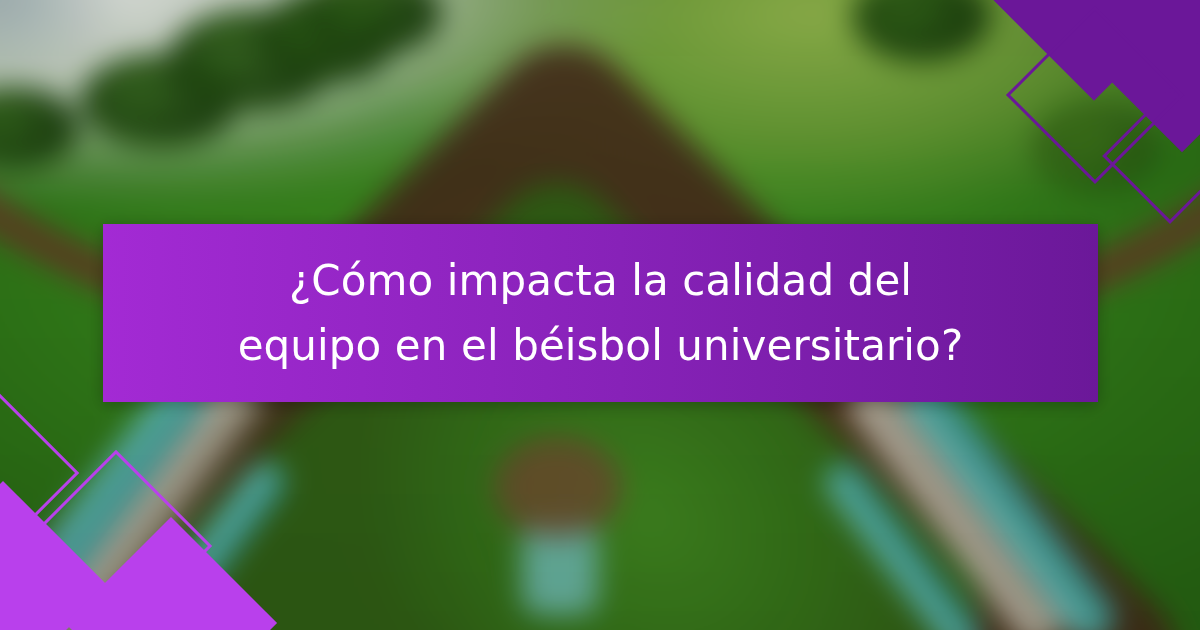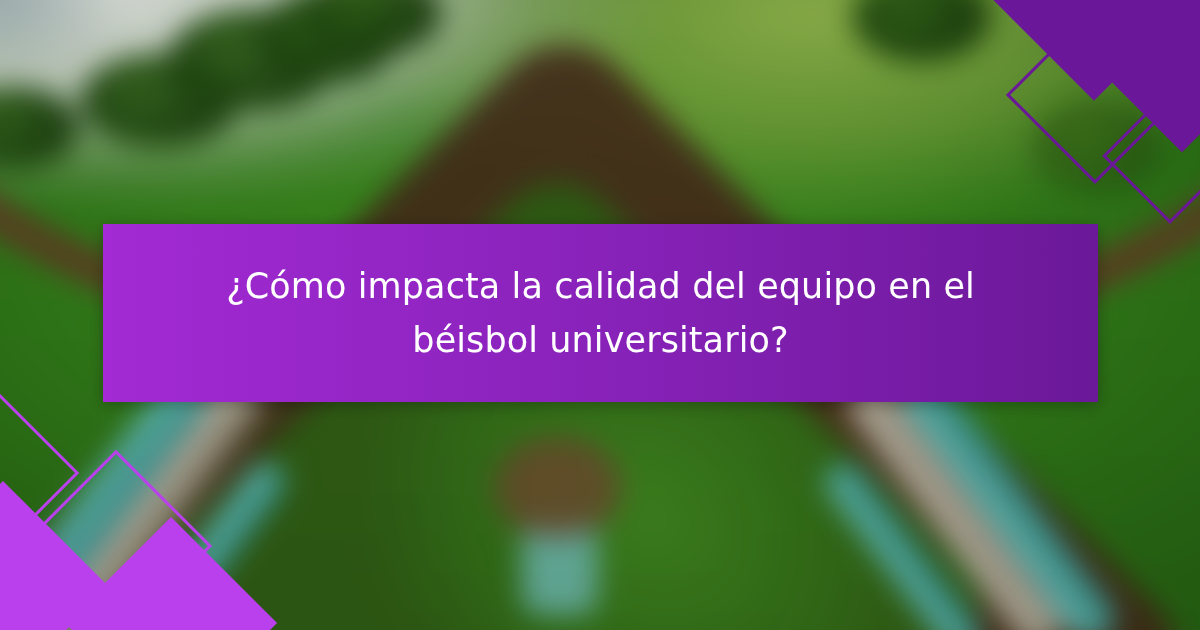--- a/index.html
+++ b/index.html
@@ -207,21 +207,21 @@
     top: 224px;
     width: 995px;
     height: 178px;
     display: flex;
     align-items: center;
     justify-content: center;
     box-shadow: 0 3px 16px rgba(0,0,0,0.28);
   }
   .headline-text {
     color: #ffffff;
-    font-size: 35px;
+    font-size: 42px;
     line-height: 1.55;
     font-weight: 400;
     text-align: center;
     letter-spacing: 0.1px;
     padding: 0 54px;
     max-width: 760px;
   }
 </style>
 </head>
 <body>

